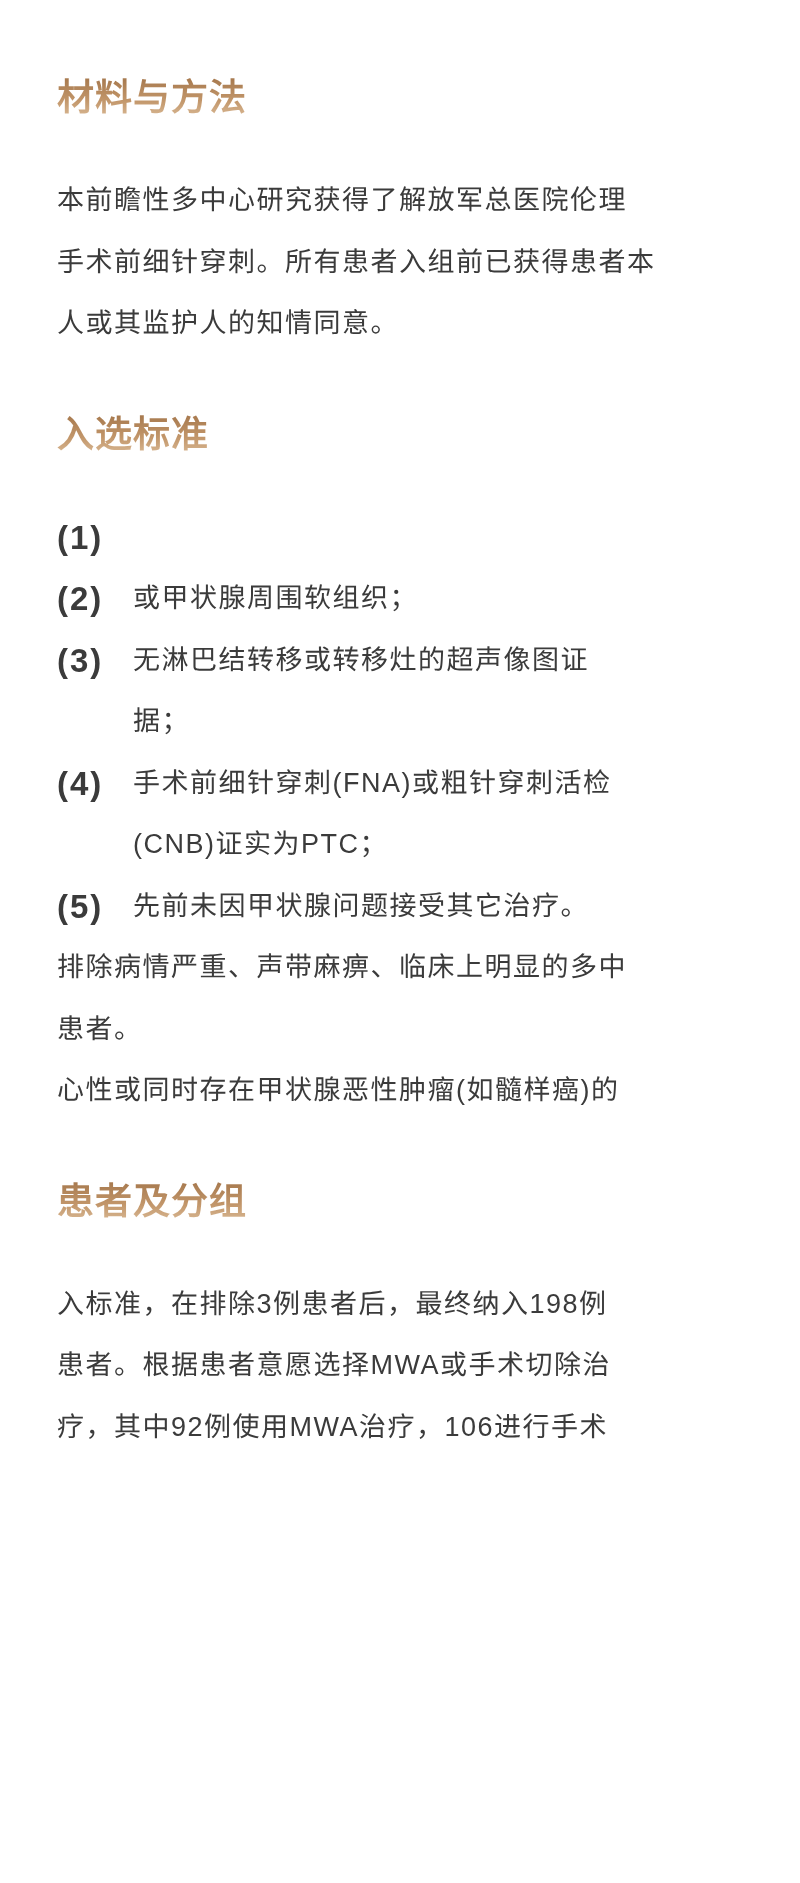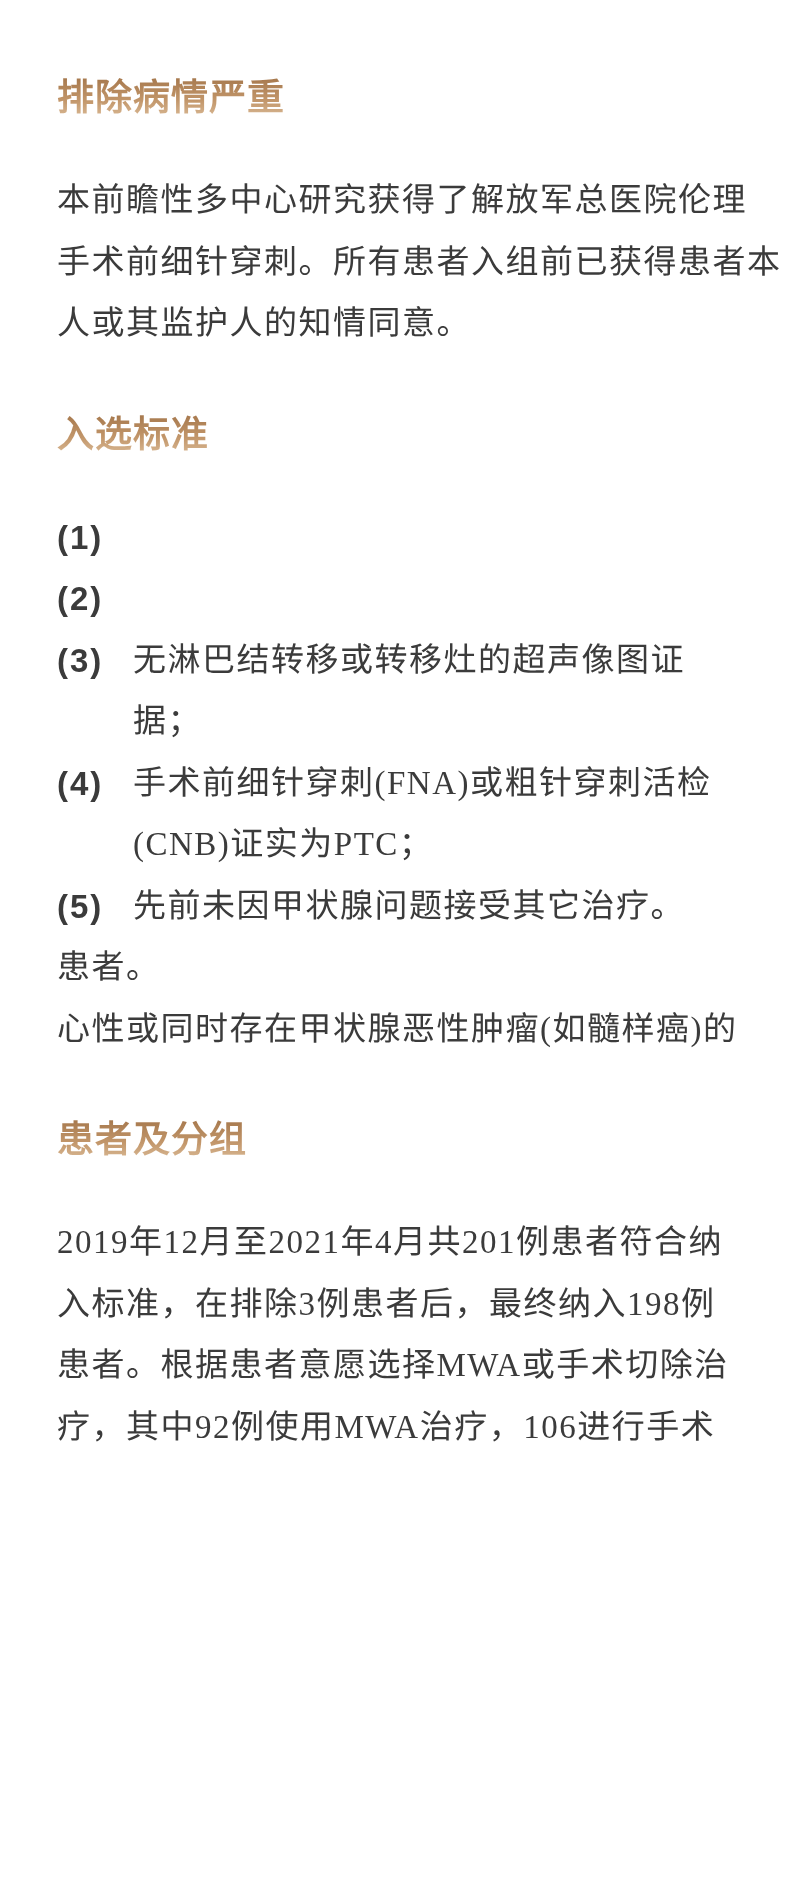--- a/index.html
+++ b/index.html
@@ -34,65 +34,65 @@
       background-clip: text;
       color: transparent;
     }
     .heading-wrap { line-height: 0; margin: 57px 0 49px 0; }
     .heading-wrap .heading { margin: 0; line-height: 46px; }
   }
   .heading-wrap { margin: 57px 0 49px 0; }
   .heading-wrap.first { margin-top: 0; }
   .para { margin: 0; }
   .line {
-    font-size: 33px;
+    font-size: 27px;
     line-height: 61.5px;
     letter-spacing: 1.5px;
     font-weight: 300;
     white-space: nowrap;
-    font-family: Liberation Serif, serif;
   }
   .criteria-list { margin: 0; }
   .li { display: flex; align-items: flex-start; }
   .li-num {
     flex: 0 0 76px;
     font-size: 33px;
     line-height: 61.5px;
     font-weight: 700;
     letter-spacing: 2px;
     white-space: nowrap;
   }
   .li-text { flex: 1 1 auto; min-width: 0; }
 </style>
 </head>
 <body>
 
 <div class="page">
 
   <div class="heading-wrap first">
-    <h2 class="heading">排除病情严重</h2>
+    <h2 class="heading">材料与方法</h2>
   </div>
   <div class="para">
     <div class="line">本前瞻性多中心研究获得了解放军总医院伦理</div>
     <div class="line">手术前细针穿刺。所有患者入组前已获得患者本</div>
     <div class="line">人或其监护人的知情同意。</div>
   </div>
 
   <div class="heading-wrap">
     <h2 class="heading">入选标准</h2>
   </div>
   <div class="criteria-list">
 
     <div class="li">
       <div class="li-num">(1)</div>
     </div>
 
     <div class="li">
       <div class="li-num">(2)</div>
       <div class="li-text">
+        <div class="line">或甲状腺周围软组织；</div>
       </div>
     </div>
 
     <div class="li">
       <div class="li-num">(3)</div>
       <div class="li-text">
         <div class="line">无淋巴结转移或转移灶的超声像图证</div>
         <div class="line">据；</div>
       </div>
     </div>
@@ -108,27 +108,27 @@
     <div class="li">
       <div class="li-num">(5)</div>
       <div class="li-text">
         <div class="line">先前未因甲状腺问题接受其它治疗。</div>
       </div>
     </div>
 
   </div>
 
   <div class="para">
+    <div class="line">排除病情严重、声带麻痹、临床上明显的多中</div>
     <div class="line">患者。</div>
     <div class="line">心性或同时存在甲状腺恶性肿瘤(如髓样癌)的</div>
   </div>
 
   <div class="heading-wrap">
     <h2 class="heading">患者及分组</h2>
   </div>
   <div class="para">
-    <div class="line">2019年12月至2021年4月共201例患者符合纳</div>
     <div class="line">入标准，在排除3例患者后，最终纳入198例</div>
     <div class="line">患者。根据患者意愿选择MWA或手术切除治</div>
     <div class="line">疗，其中92例使用MWA治疗，106进行手术</div>
   </div>
 
 </div>
 
 </body></html>

